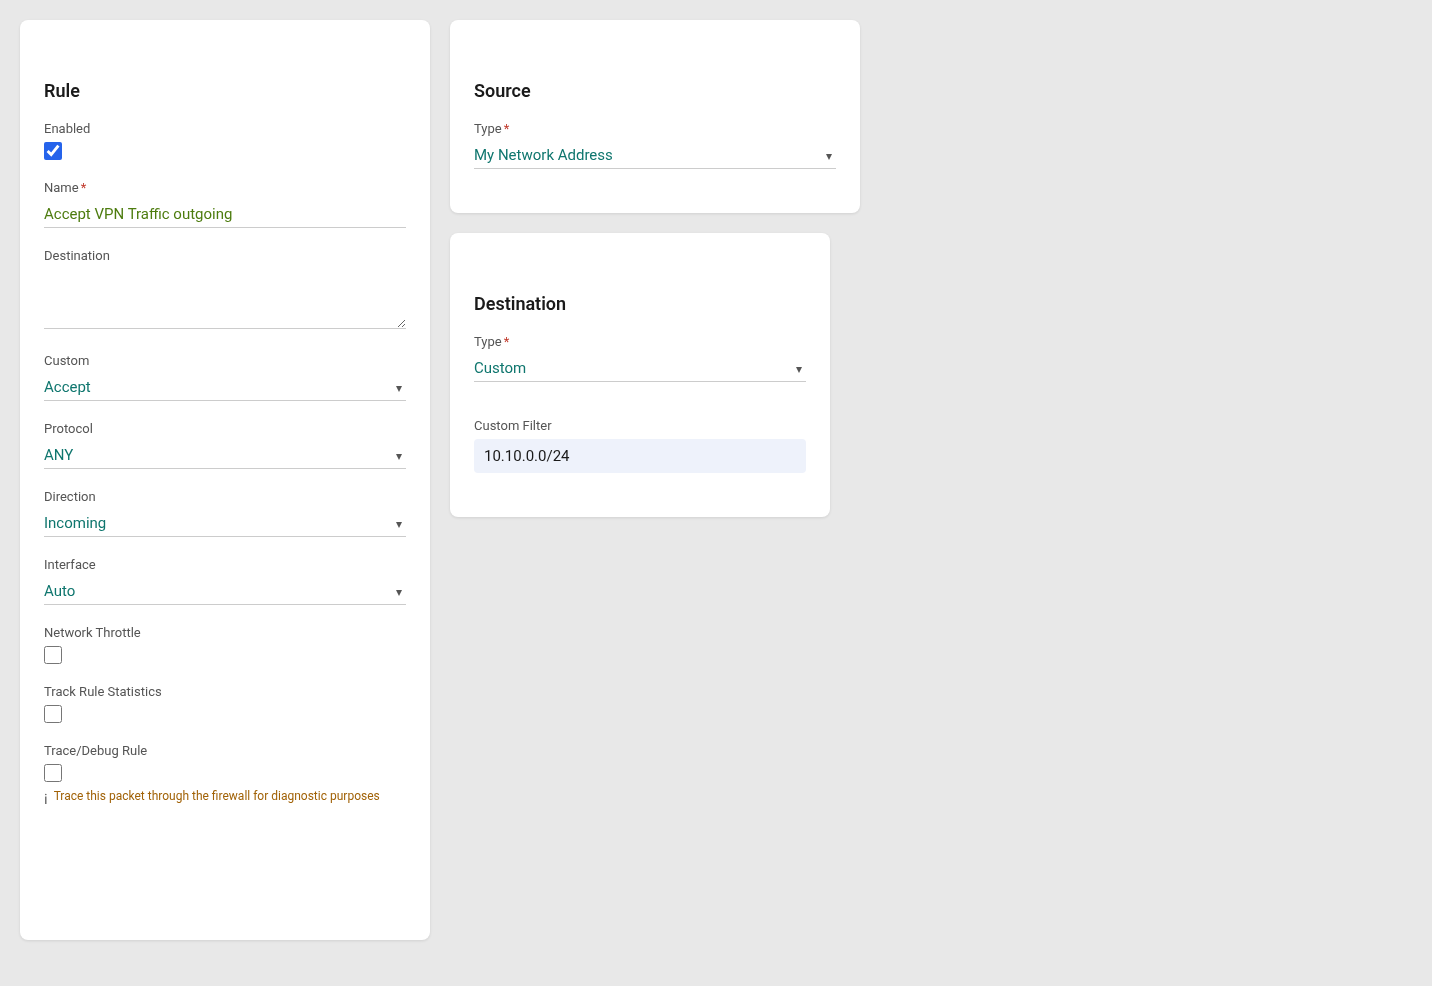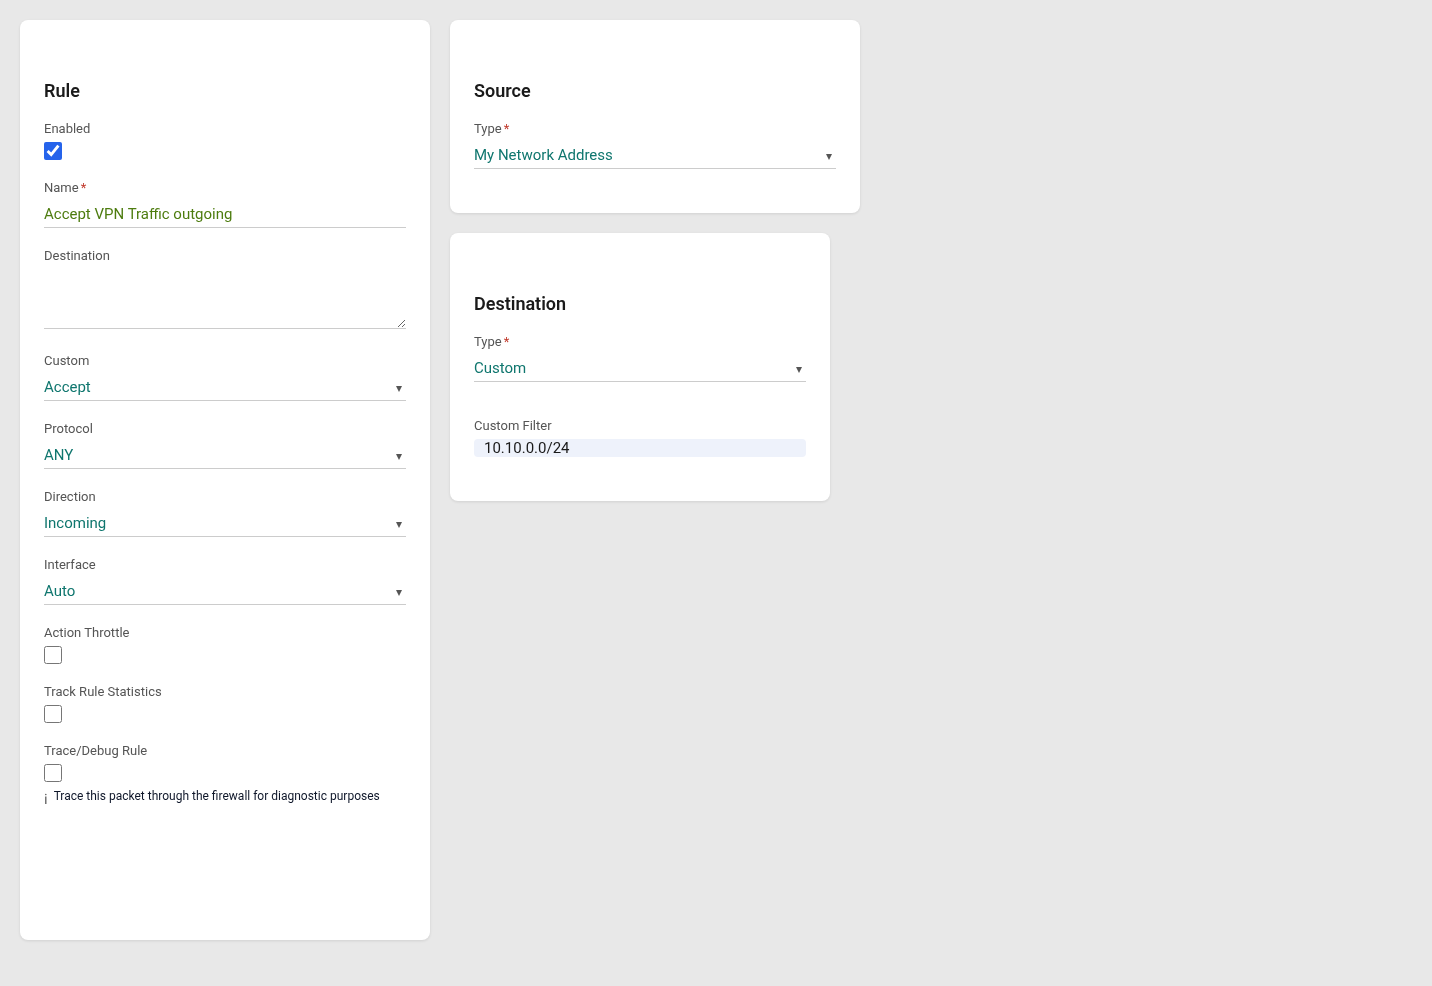--- a/index.html
+++ b/index.html
@@ -144,40 +144,40 @@
 
     .info-icon {
       color: #555;
       font-size: 14px;
       flex-shrink: 0;
       margin-top: 1px;
     }
 
     .trace-text {
       font-size: 12px;
-      color: #0f172a;
+      color: #a16207;
       line-height: 1.4;
     }
 
     .source-section {
       display: flex;
       flex-direction: column;
       gap: 16px;
     }
 
     .destination-section {
       display: flex;
       flex-direction: column;
       gap: 16px;
     }
 
     .custom-filter-value {
       font-size: 15px;
       color: #1a1a1a;
-      padding: 0 10px;
+      padding: 8px 10px;
       background-color: #eef2fb;
       border-radius: 4px;
       margin-top: 4px;
     }
   </style>
 </head>
 <body>
 
 <div class="main-layout">
 
@@ -246,21 +246,21 @@
         <select class="select-input">
           <option value="Auto">Auto</option>
           <option value="eth0">eth0</option>
           <option value="eth1">eth1</option>
         </select>
         <span class="select-arrow">▾</span>
       </div>
     </div>
 
     <div class="field-group">
-      <span class="field-label">Action Throttle</span>
+      <span class="field-label">Network Throttle</span>
       <div class="checkbox-wrapper">
         <input type="checkbox" class="checkbox-input" style="">
       </div>
     </div>
 
     <div class="field-group">
       <span class="field-label">Track Rule Statistics</span>
       <div class="checkbox-wrapper">
         <input type="checkbox" class="checkbox-input" style="">
       </div>

